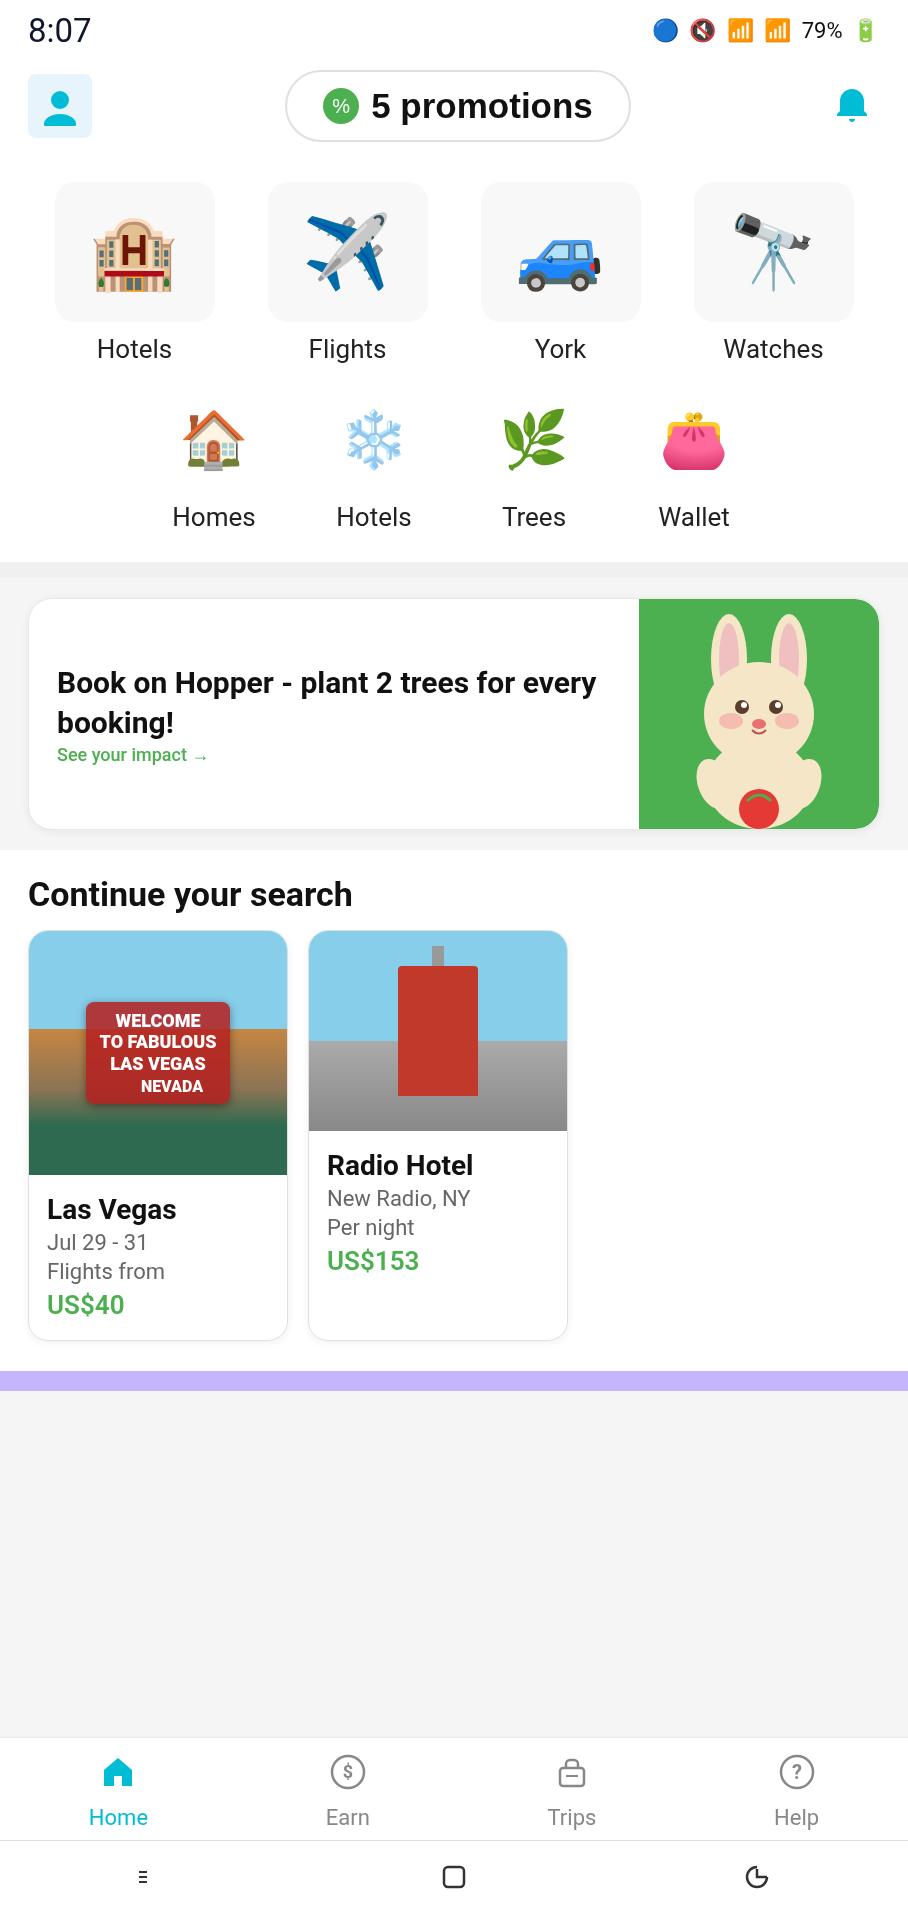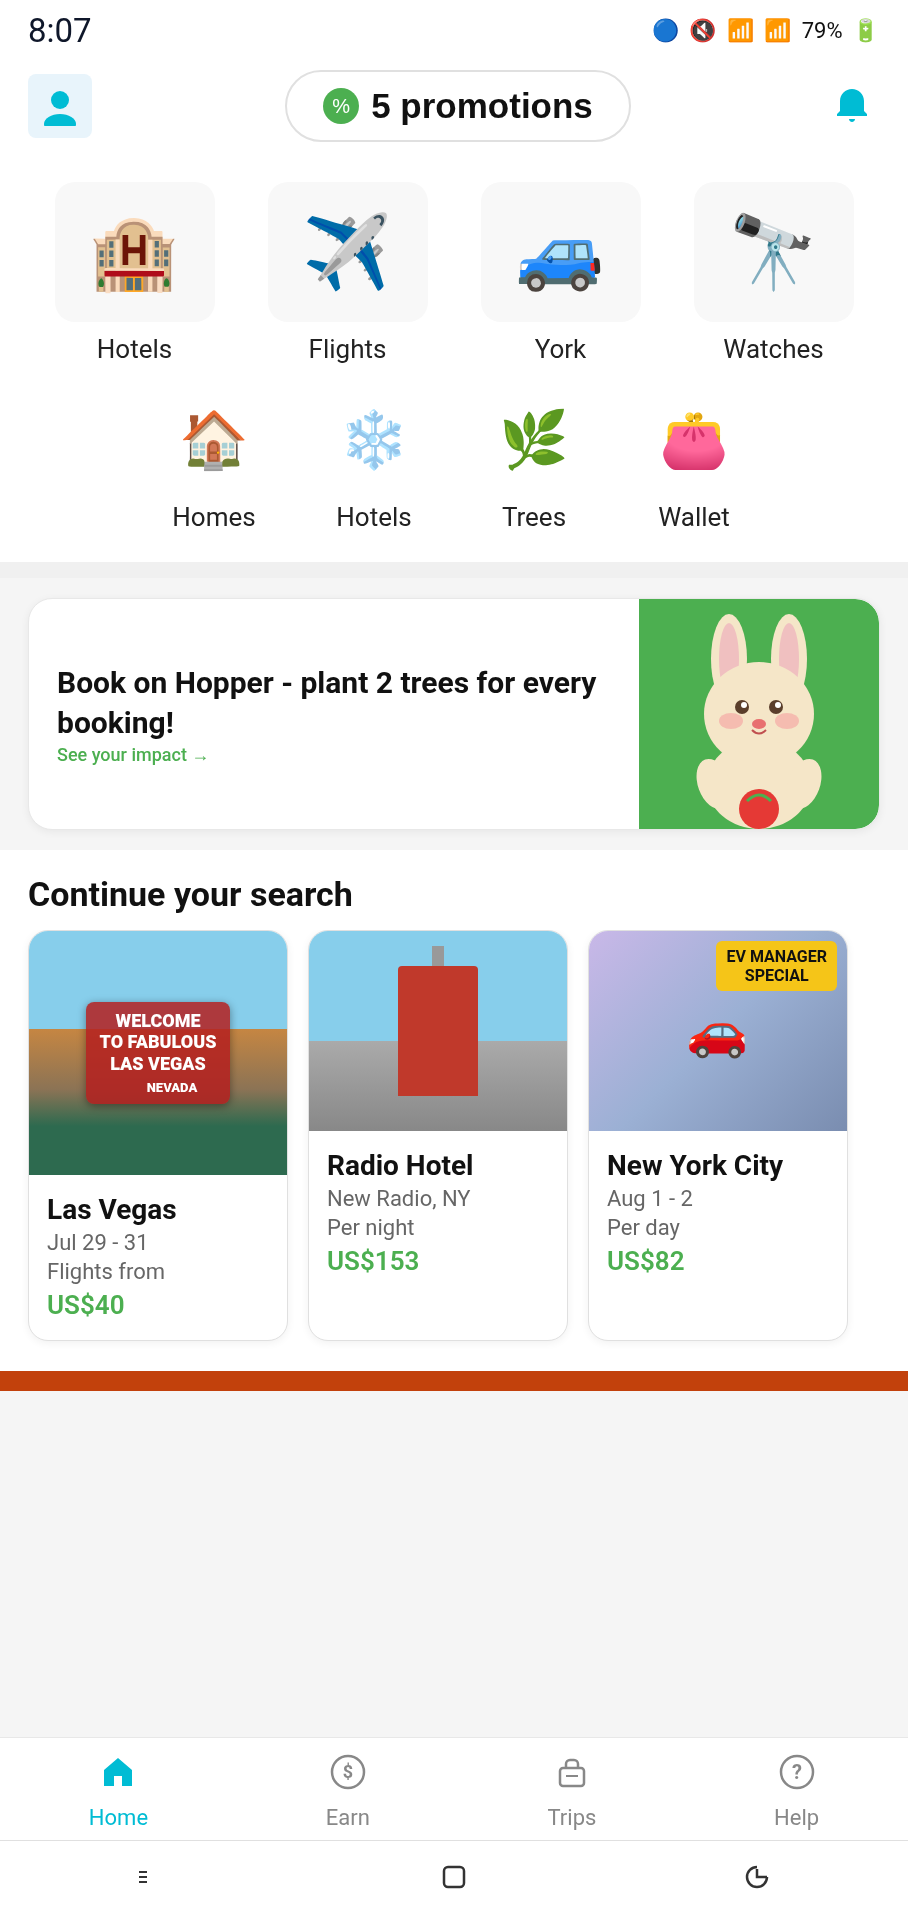--- a/index.html
+++ b/index.html
@@ -480,27 +480,27 @@
 
       <ellipse cx="55" cy="185" rx="16" ry="26" fill="#f5e6c8" transform="rotate(-20 55 185)"></ellipse>
       <ellipse cx="145" cy="185" rx="16" ry="26" fill="#f5e6c8" transform="rotate(20 145 185)"></ellipse>
 
       <ellipse cx="100" cy="210" rx="20" ry="20" fill="#e53935"></ellipse>
       <path d="M88 202 Q100 190 112 202" stroke="#4caf50" stroke-width="3" fill="none"></path>
     </svg>
   </div>
 </div>
 
-<div style="background:#c2410c; padding-bottom: 20px;">
+<div style="background:#c4b5fd; padding-bottom: 20px;">
   <h2 class="section-title">Continue your search</h2>
   <div class="search-cards">
 
     <div class="search-card">
       <div class="lv-card-bg">
-        <div class="lv-sign">WELCOME<br>TO FABULOUS<br>LAS VEGAS<br><span style="font-size:13px;padding-left:28px;">NEVADA</span></div>
+        <div class="lv-sign">WELCOME<br>TO FABULOUS<br>LAS VEGAS<br><span style="font-size:16px;padding-left:28px;">NEVADA</span></div>
       </div>
       <div class="card-body">
         <div class="card-city">Las Vegas</div>
         <div class="card-dates">Jul 29 - 31</div>
         <div class="card-type">Flights from</div>
         <div class="card-price">US$40</div>
       </div>
     </div>
 
     <div class="search-card">
@@ -508,32 +508,20 @@
         <div class="building"></div>
       </div>
       <div class="card-body">
         <div class="card-city">Radio Hotel</div>
         <div class="card-dates">New Radio, NY</div>
         <div class="card-type">Per night</div>
         <div class="card-price">US$153</div>
       </div>
     </div>
 
-    <div class="search-card">
-      <div class="nyc-bg">
-        <div class="ev-badge">EV MANAGER<br>SPECIAL</div>
-        <div class="car-covered">🚗</div>
-      </div>
-      <div class="card-body">
-        <div class="card-city">New York City</div>
-        <div class="card-dates">Aug 1 - 2</div>
-        <div class="card-type">Per day</div>
-        <div class="card-price">US$82</div>
-      </div>
-    </div>
 
   </div>
 </div>
 
 <div class="bottom-nav">
   <div class="nav-item">
     <span class="nav-icon active">
       <svg width="36" height="36" viewBox="0 0 36 36" fill="none" xmlns="http://www.w3.org/2000/svg">
         <path d="M18 4L4 16V32H14V22H22V32H32V16L18 4Z" fill="#00bcd4"></path>
       </svg>

